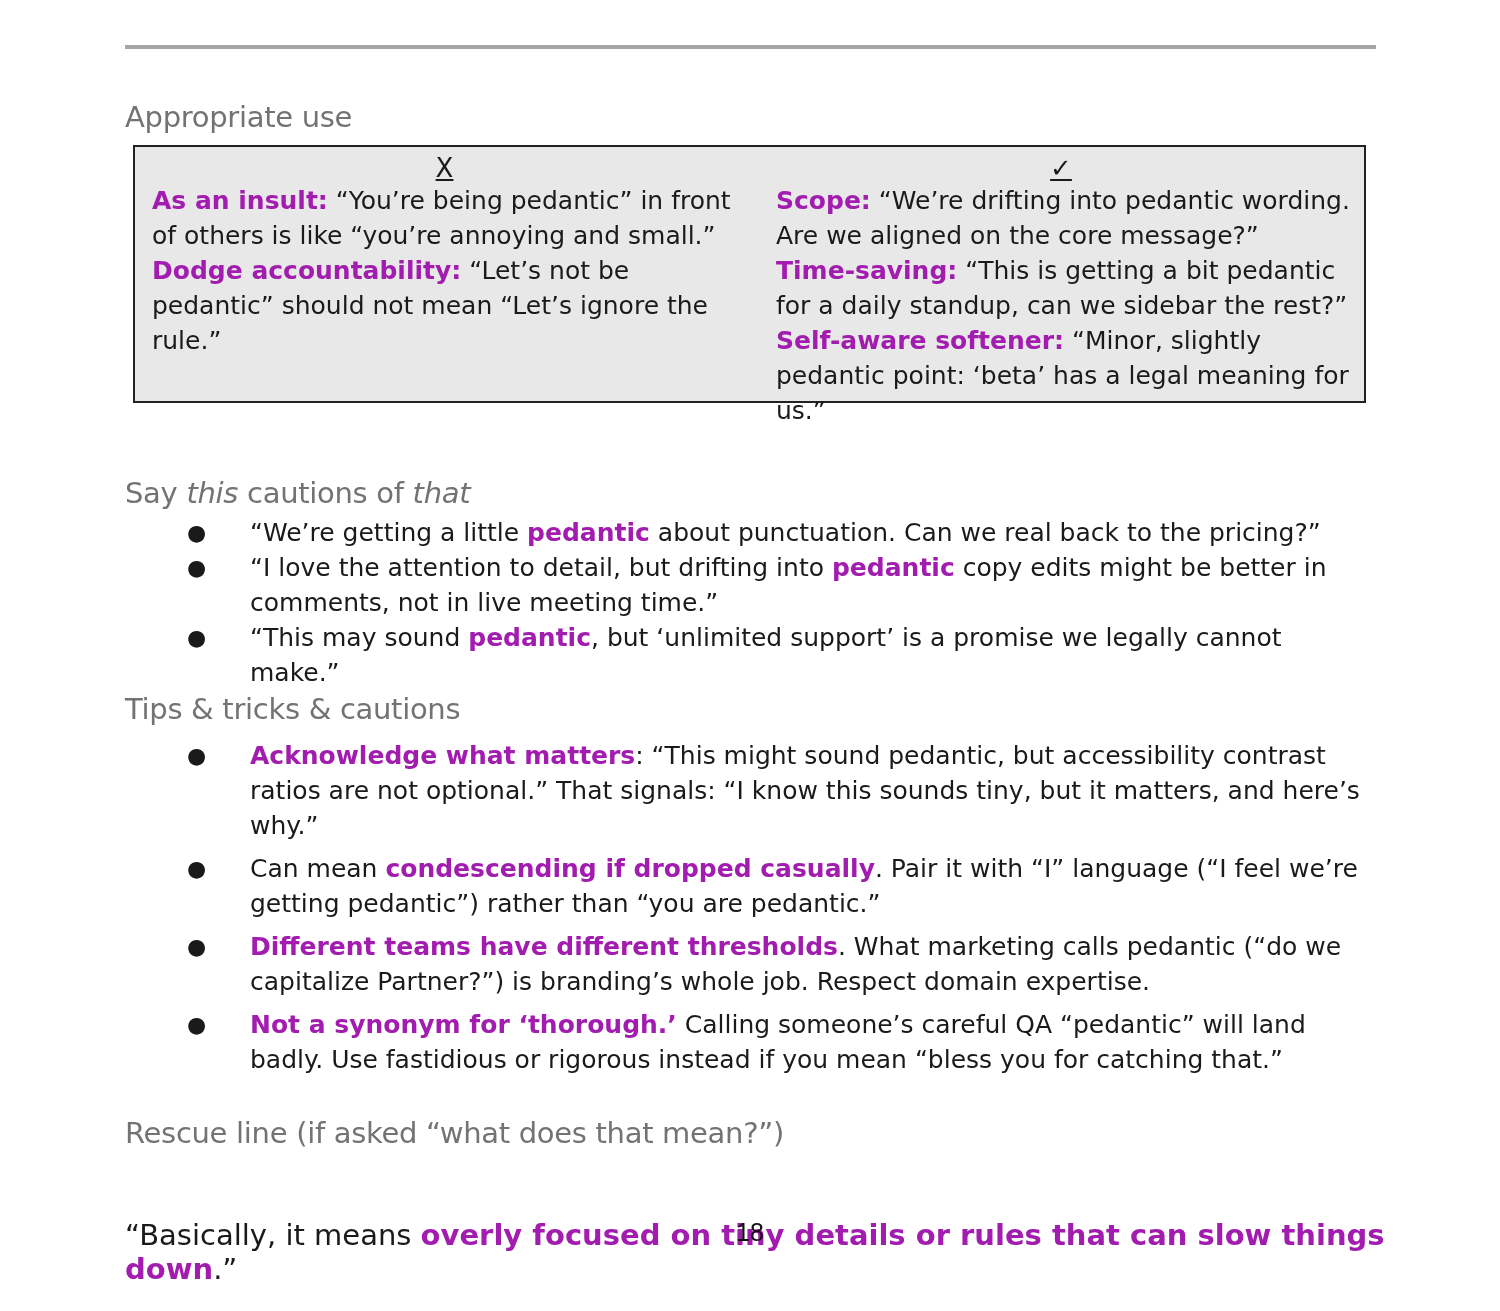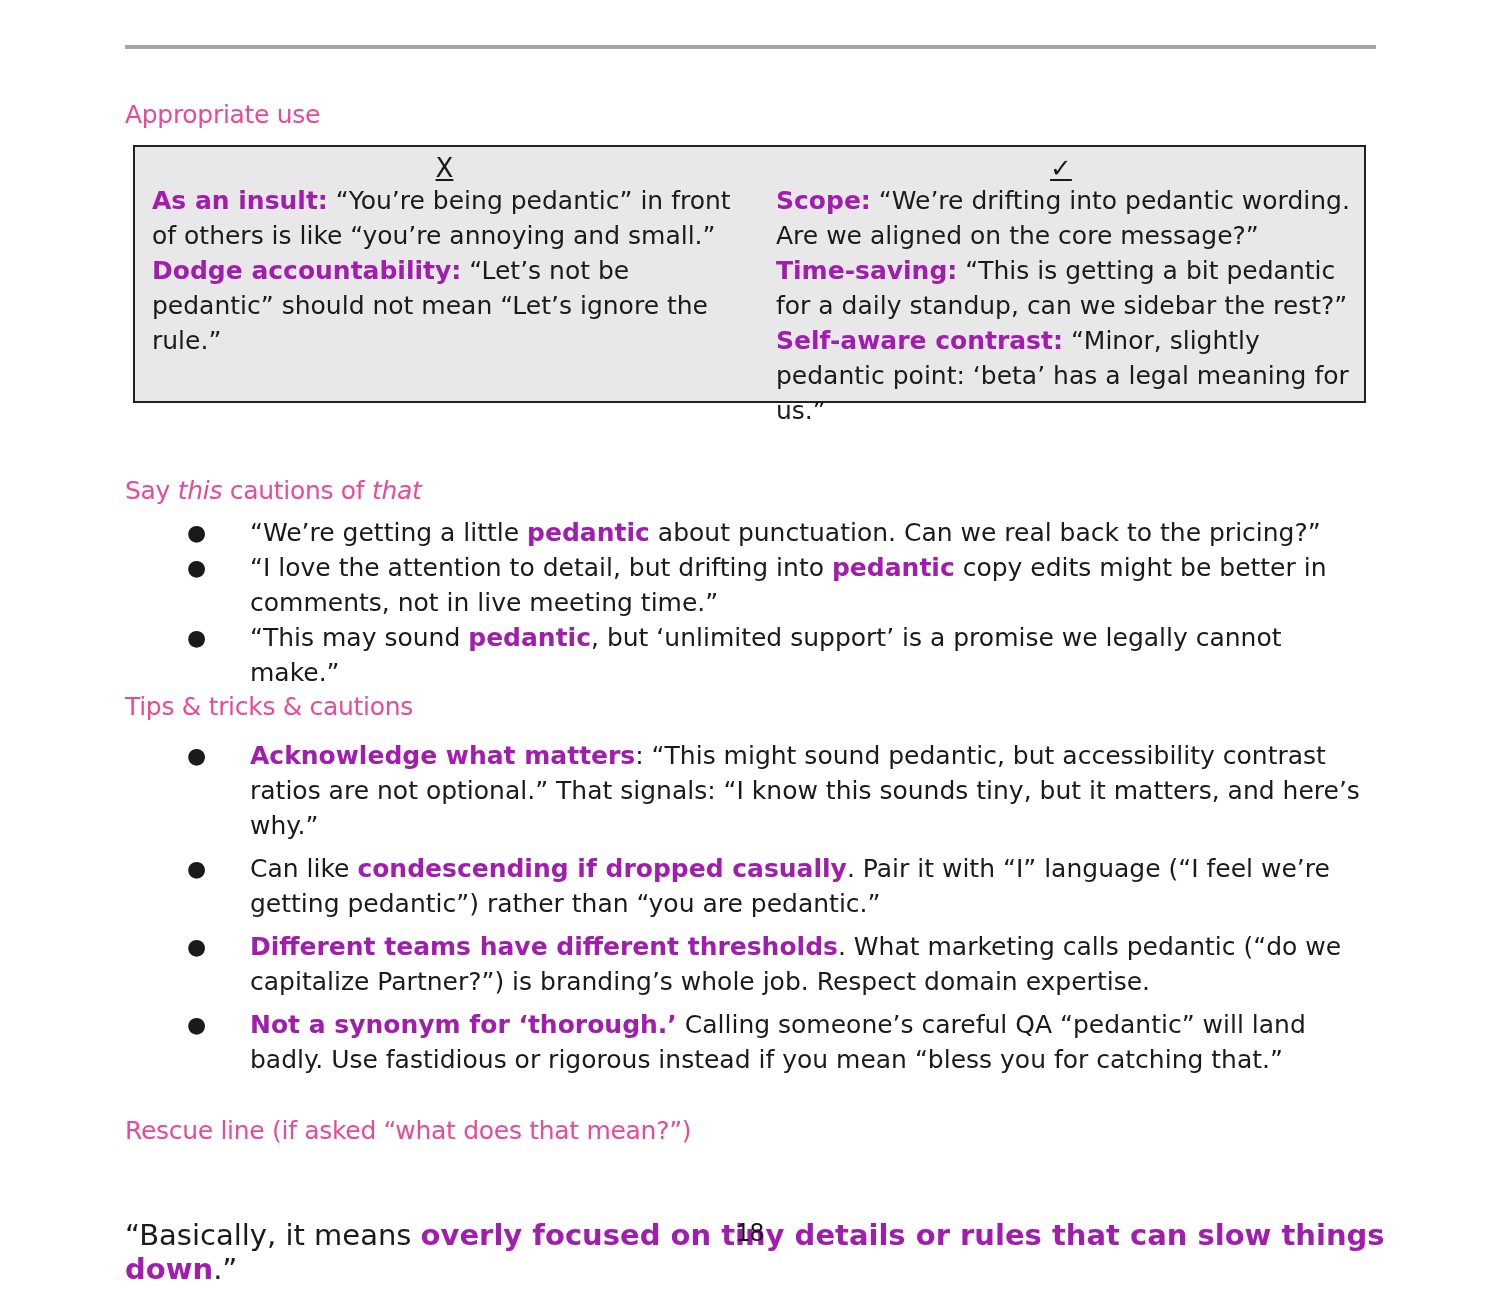--- a/index.html
+++ b/index.html
@@ -1,18 +1,18 @@
 <!DOCTYPE html>
 <html><head>
 <meta charset="utf-8">
 <style>
   html, body { margin:0; padding:0; background:#ffffff; }
   body { width:1500px; height:1311px; position:relative; font-family:"DejaVu Sans", sans-serif; color:#111; }
   .rule { position:absolute; left:125px; top:45px; width:1251px; height:4px; background:#a6a6a6; }
-  .h { position:absolute; left:125px; font-size:25px; color:#ec4899; letter-spacing:-0.3px;text-align:right; }
+  .h { position:absolute; left:125px; font-size:29px; color:#737373; letter-spacing:-0.3px;text-align:right; }
   .box { position:absolute; left:133px; top:145px; width:1233px; height:258px; background:#e8e8e8; border:2px solid #222; box-sizing:border-box; }
   .col { position:absolute; top:0; font-size:25px; line-height:35px; color:#1a1a1a; }
   .col.left { left:17px; width:600px; }
   .col.right { left:641px; width:580px; }
   .mark { text-align:center; text-decoration:underline; font-size:26px; height:36px; line-height:42px; }
   .col.left .mark { width:585px; }
   .col.right .mark { width:570px; }
   b { font-weight:bold; color:#a21caf; }
   ul.bullets { position:absolute; left:125px; margin:0; padding:0; list-style:none; font-size:25px; color:#1a1a1a; }
   ul.bullets li { position:relative; padding-left:125px; width:1110px; }
@@ -33,37 +33,37 @@
 <div class="box">
   <div class="col left">
     <div class="mark">X</div>
     <div><b>As an insult:</b><span> “You’re being pedantic” in front of others is like “you’re annoying and small.”</span></div>
     <div><b>Dodge accountability:</b><span> “Let’s not be pedantic” should not mean “Let’s ignore the rule.”</span></div>
   </div>
   <div class="col right">
     <div class="mark">✓</div>
     <div><b>Scope:</b><span> “We’re drifting into pedantic wording. Are we aligned on the core message?”</span></div>
     <div><b>Time-saving:</b><span> “This is getting a bit pedantic for a daily standup, can we sidebar the rest?”</span></div>
-    <div><b>Self-aware contrast:</b><span> “Minor, slightly pedantic point: ‘beta’ has a legal meaning for us.”</span></div>
+    <div><b>Self-aware softener:</b><span> “Minor, slightly pedantic point: ‘beta’ has a legal meaning for us.”</span></div>
   </div>
 </div>
 
 <div class="h" style="top:476px;"><span>Say </span><i>this</i><span> cautions of </span><i>that</i></div>
 
 <ul class="bullets say" style="top:515px;">
   <li><span class="dot">●</span><span>“We’re getting a little </span><b>pedantic</b><span> about punctuation. Can we real back to the pricing?”</span></li>
   <li><span class="dot">●</span><span>“I love the attention to detail, but drifting into </span><b>pedantic</b><span> copy edits might be better in comments, not in live meeting time.”</span></li>
   <li><span class="dot">●</span><span>“This may sound </span><b>pedantic</b><span>, but ‘unlimited support’ is a promise we legally cannot make.”</span></li>
 </ul>
 
 <div class="h" style="top:692px;">Tips &amp; tricks &amp; cautions</div>
 
 <ul class="bullets tips" style="top:738px;">
   <li><span class="dot">●</span><span></span><b>Acknowledge what matters</b><span>: “This might sound pedantic, but accessibility contrast ratios are not optional.” That signals: “I know this sounds tiny, but it matters, and here’s why.”</span></li>
-  <li><span class="dot">●</span><span>Can like </span><b>condescending if dropped casually</b><span>. Pair it with “I” language (“I feel we’re getting pedantic”) rather than “you are pedantic.”</span></li>
+  <li><span class="dot">●</span><span>Can mean </span><b>condescending if dropped casually</b><span>. Pair it with “I” language (“I feel we’re getting pedantic”) rather than “you are pedantic.”</span></li>
   <li><span class="dot">●</span><span></span><b>Different teams have different thresholds</b><span>. What marketing calls pedantic (“do we capitalize Partner?”) is branding’s whole job. Respect domain expertise.</span></li>
   <li><span class="dot">●</span><span></span><b>Not a synonym for ‘thorough.’</b><span> Calling someone’s careful QA “pedantic” will land badly. Use fastidious or rigorous instead if you mean “bless you for catching that.”</span></li>
 </ul>
 
 <div class="h" style="top:1116px;">Rescue line (if asked “what does that mean?”)</div>
 <div class="rescue-body"><span>“Basically, it means </span><b>overly focused on tiny details or rules that can slow things down</b><span>.”</span></div>
 
 <div class="pagenum">18</div>
 
 </body></html>

